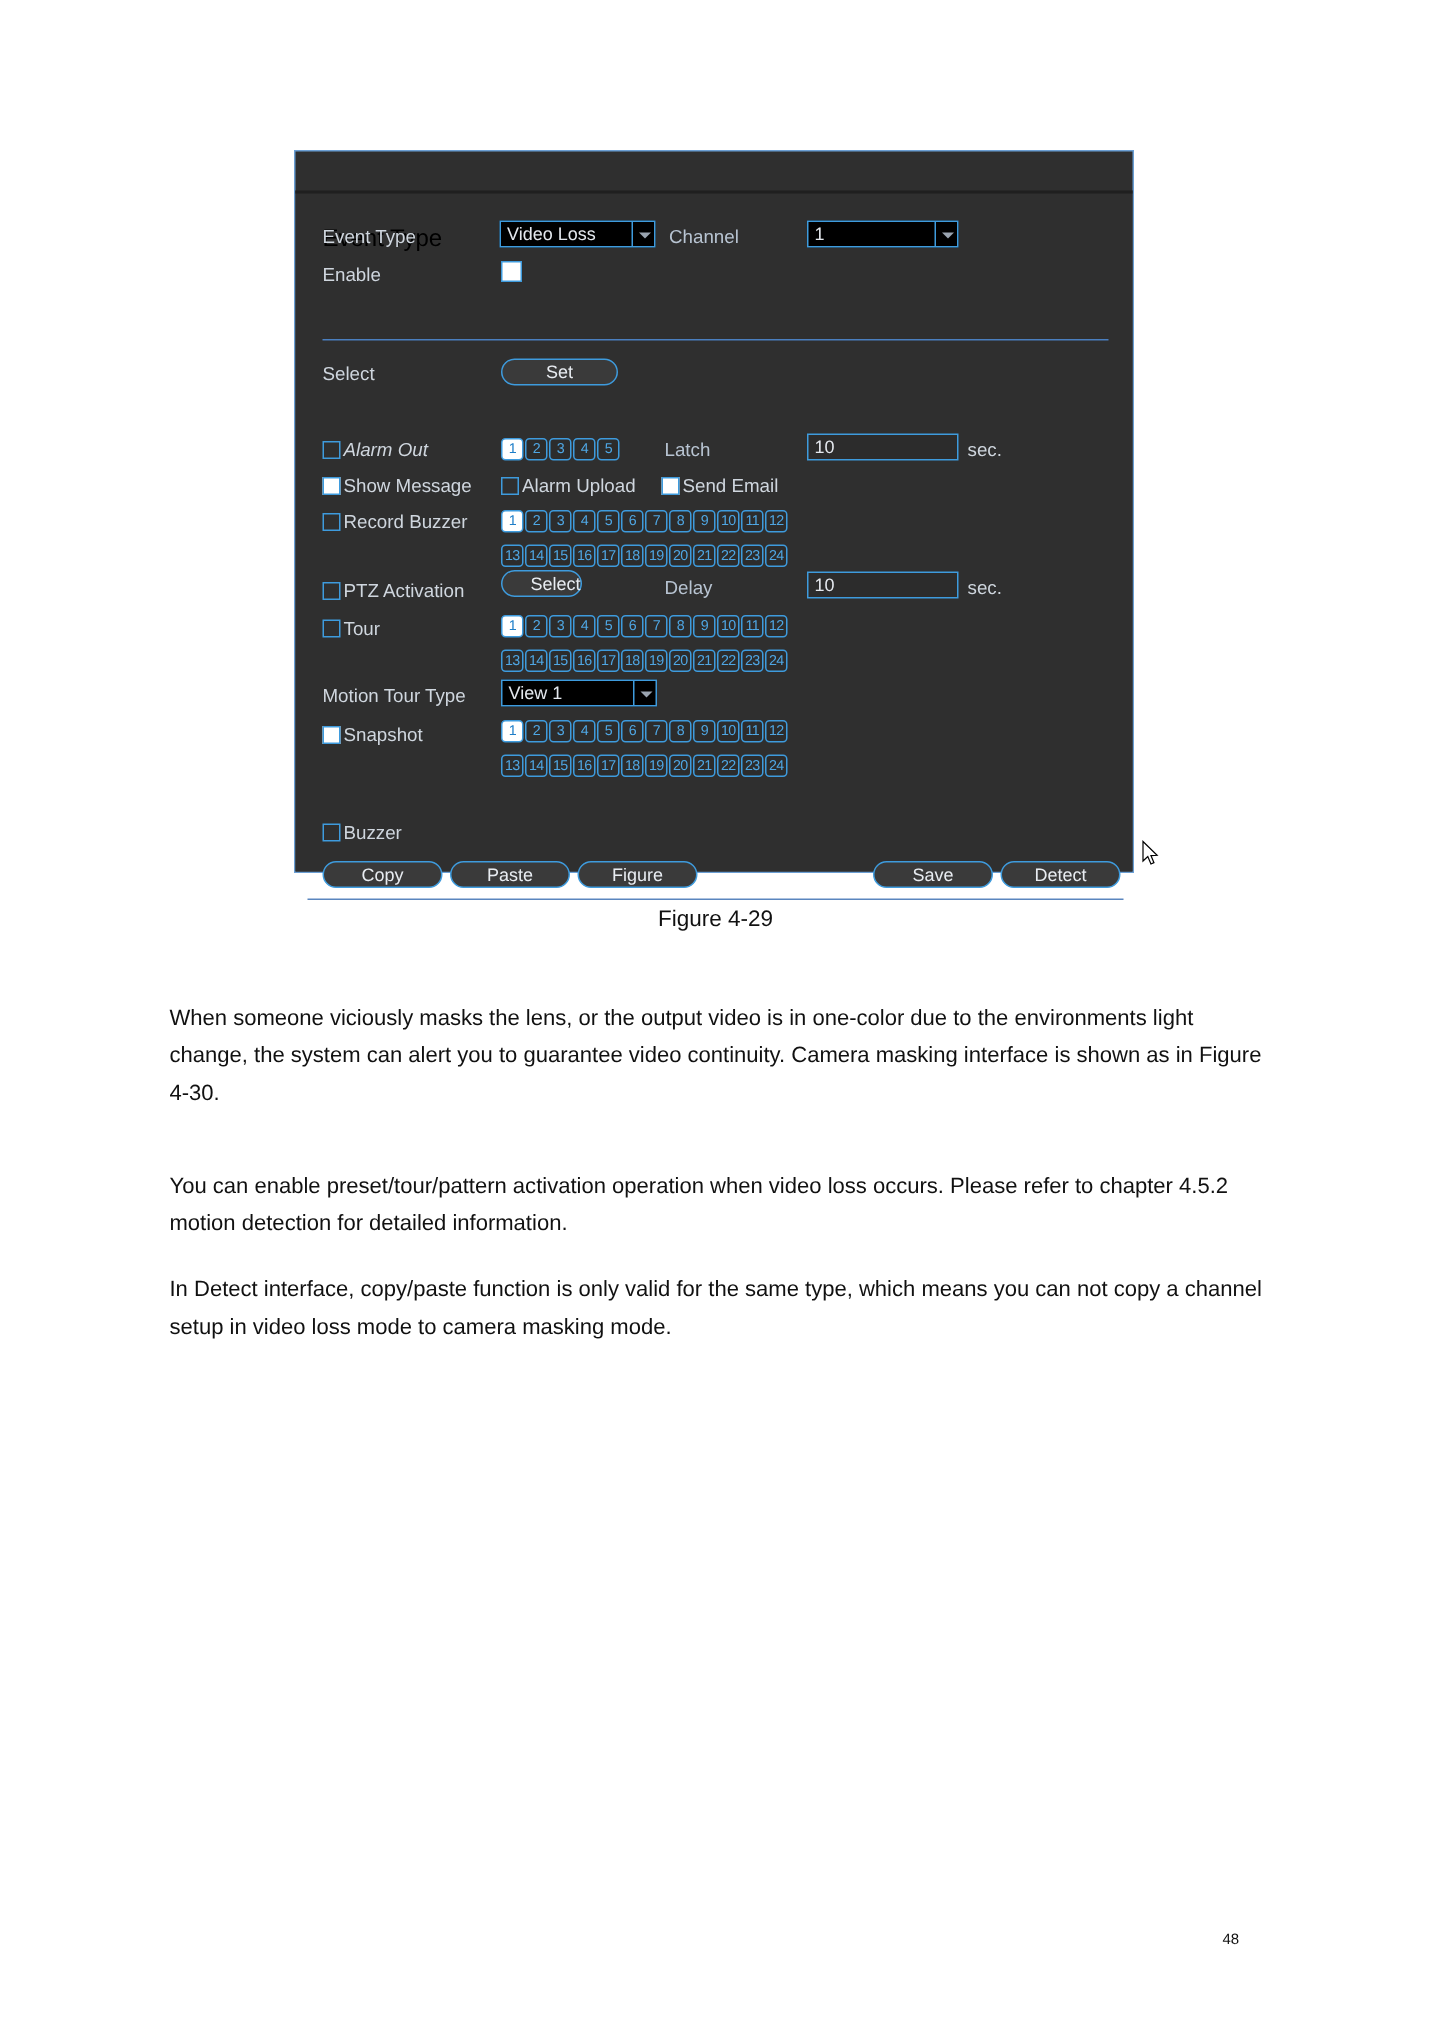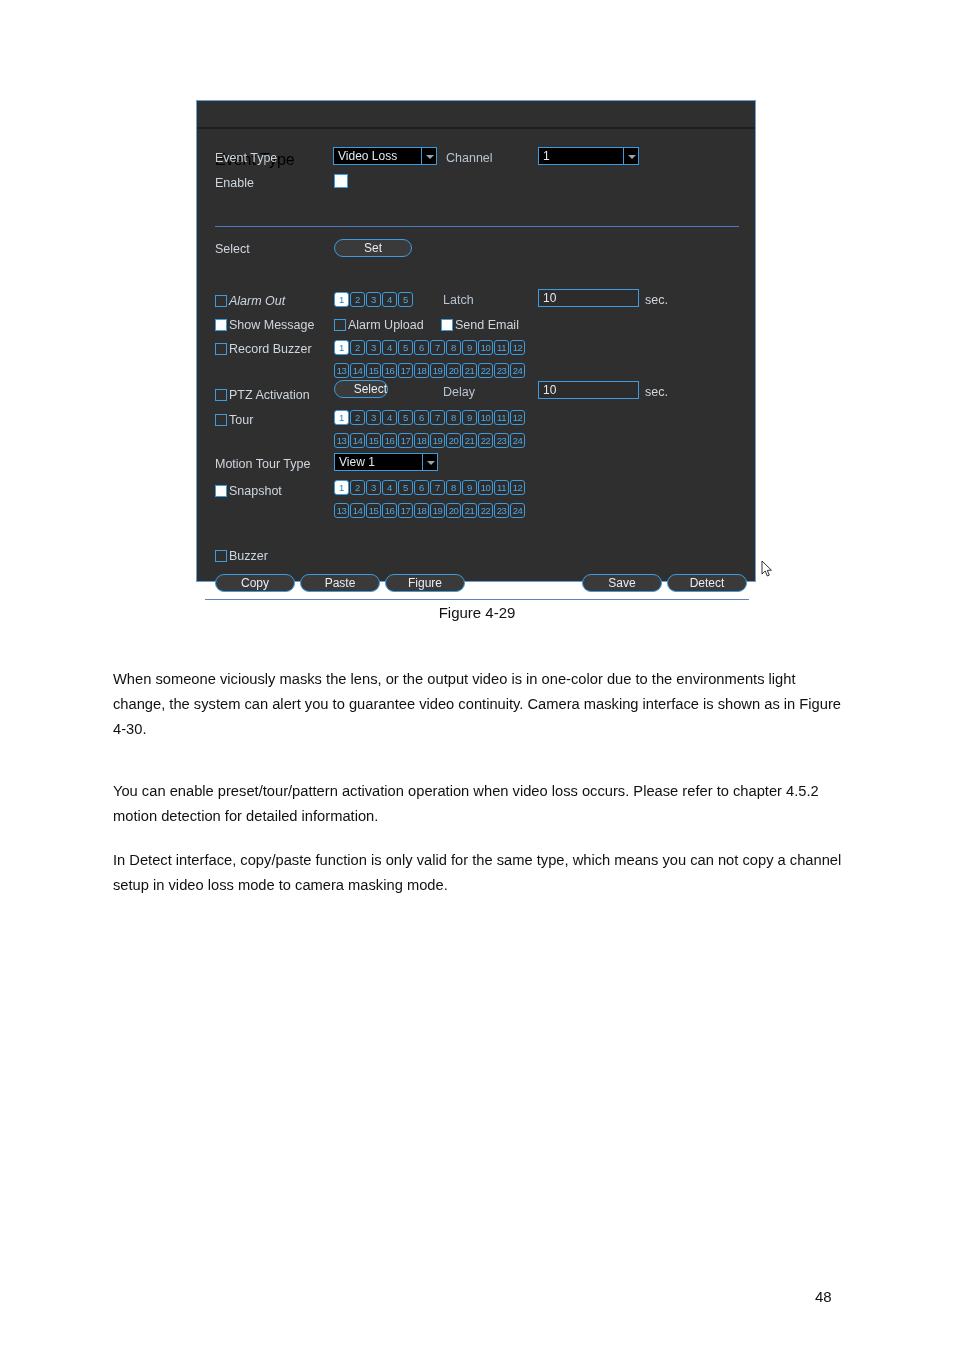--- a/index.html
+++ b/index.html
@@ -221,21 +221,21 @@
     line-height: 25px;
     color: #111;
   }
   #para1 { top: 667px; }
   #para2 { top: 779px; }
   #para3 { top: 848px; }
   #page-num {
     position: absolute;
     left: 815px;
     top: 1288px;
-    font-size: 15px;
+    font-size: 10px;
     color: #111;
   }
 </style>
 </head>
 <body>
 
 <div id="dvr-window">
 
 
   <div id="panel">

